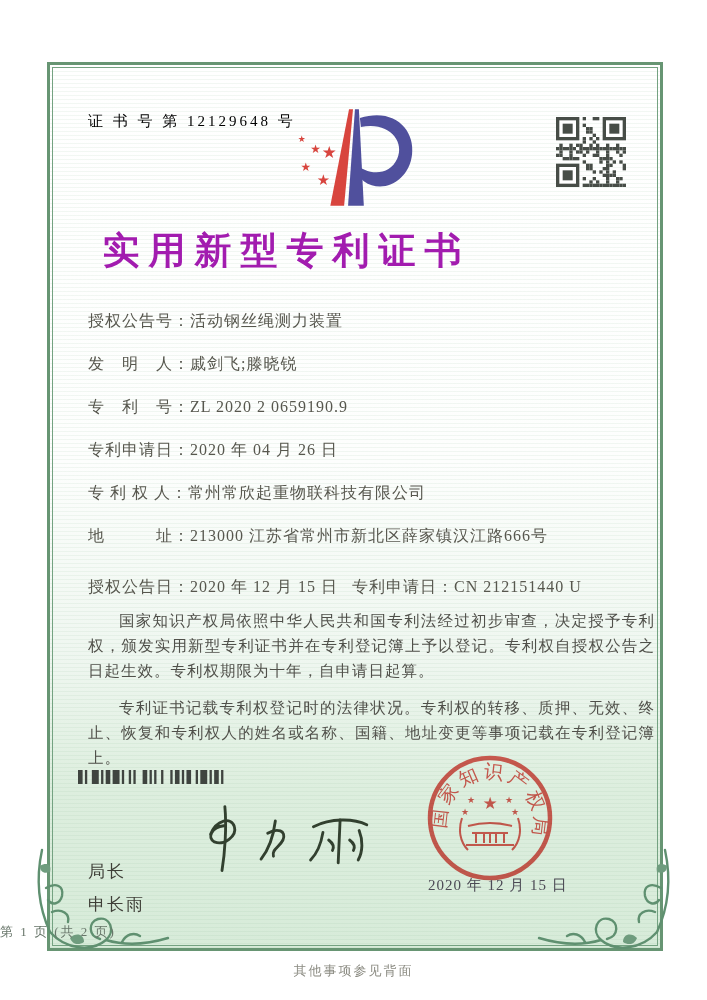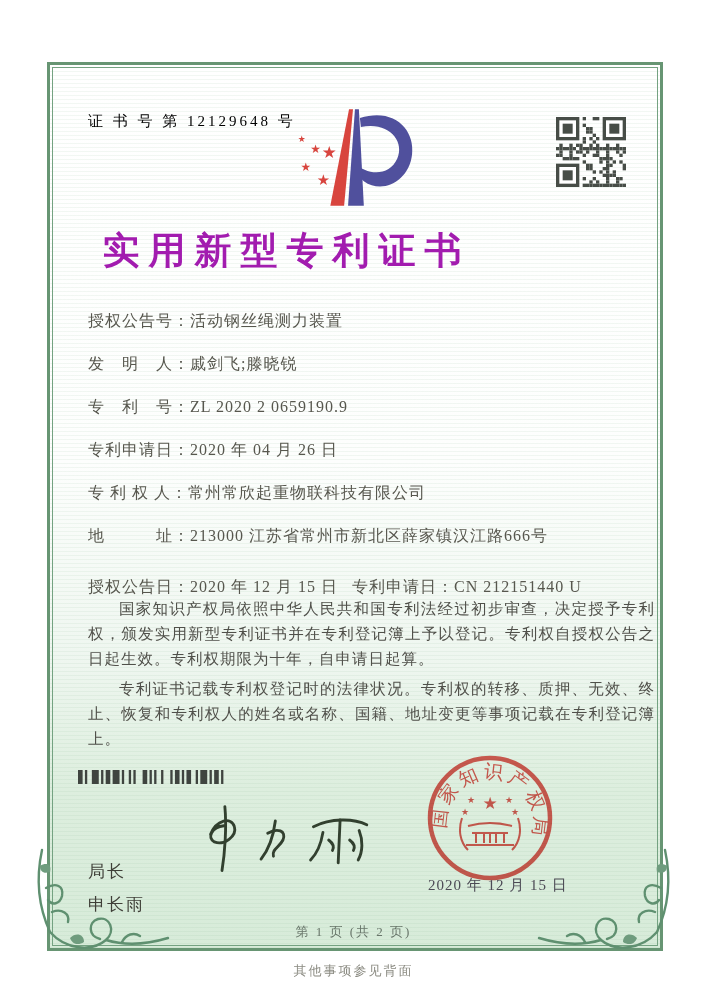--- a/index.html
+++ b/index.html
@@ -25,28 +25,28 @@
   }
   .fields{position:absolute;left:88px;top:311px;width:540px;font-size:16px;letter-spacing:1px;color:#57574e;}
   .field-row{position:relative;height:43px;}
   .grant-row{position:relative;height:43px;margin-top:8px;}
   .grant-left{position:absolute;left:0;top:0;}
   .grant-right{position:absolute;left:264px;top:0;}
   .paragraphs{
     position:absolute;left:88px;top:596px;width:567px;
     font-size:15.5px;line-height:25px;letter-spacing:1px;color:#50504a;text-align:justify;
   }
-  .paragraphs p{margin:0 0 5px 0;text-indent:2em;}
+  .paragraphs p{margin:12px 0 5px 0;text-indent:2em;}
   .barcode{position:absolute;left:78px;top:770px;width:150px;height:14px;}
   .signer{position:absolute;left:88px;top:820px;font-size:17px;color:#3f3f38;letter-spacing:2px;margin-top:40px;}
   .signer .line{height:33px;}
   .signature{position:absolute;left:182px;top:796px;width:200px;height:88px;}
   .seal{position:absolute;left:424px;top:752px;width:132px;height:132px;opacity:.92;mix-blend-mode:multiply;}
   .seal-date{position:absolute;left:428px;top:876px;width:150px;font-size:15px;letter-spacing:1px;color:#4c4a55;}
-  .page-footer{position:absolute;left:0;top:923px;width:707px;text-align:center;font-size:13px;letter-spacing:2px;color:#68766a;}
+  .page-footer{position:absolute;left:0;top:923px;width:707px;text-align:left;font-size:13px;letter-spacing:2px;color:#68766a;}
   .back-note{position:absolute;left:0;top:962px;width:707px;text-align:center;font-size:13px;letter-spacing:2px;color:#8b8b82;}
   .corner{position:absolute;width:150px;height:110px;}
   .corner-left{left:26px;top:848px;}
   .corner-right{left:531px;top:848px;transform:scaleX(-1);}
   .star-font{font-family:"DejaVu Sans",sans-serif;}
 </style>
 </head>
 <body>
 
 <div class="page">

